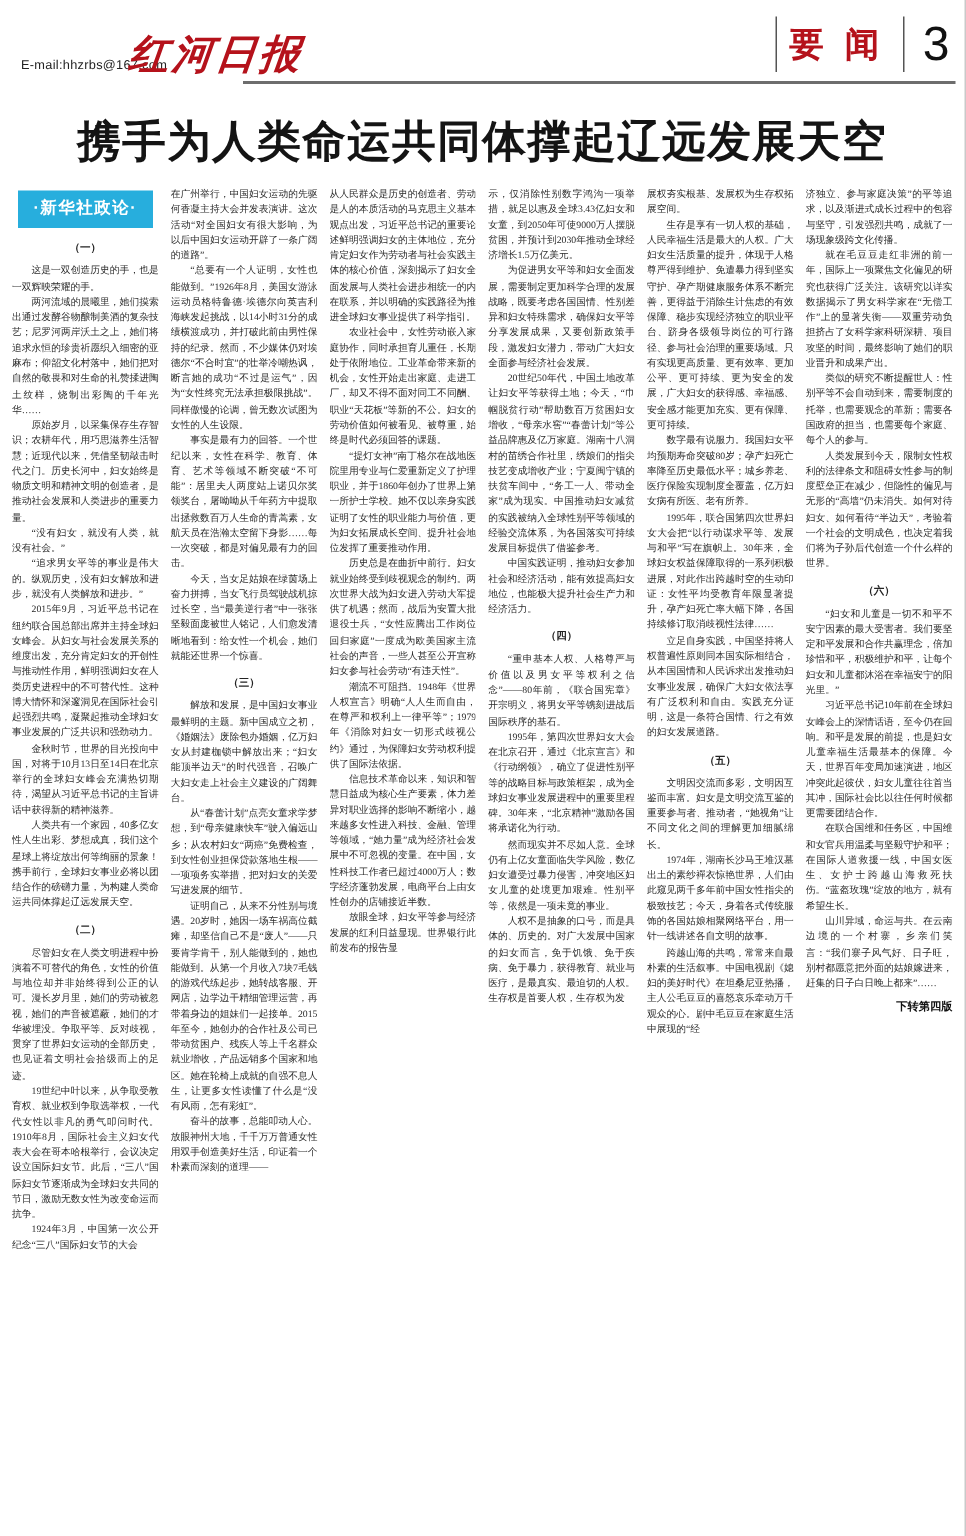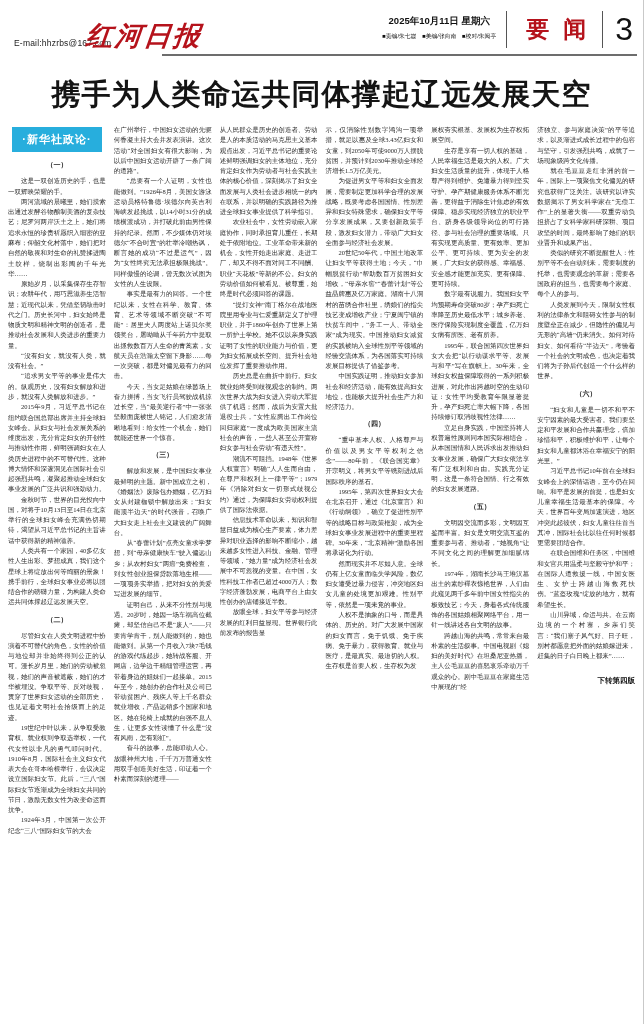--- a/index.html
+++ b/index.html
@@ -12,54 +12,50 @@
   .hdr{position:relative;height:62px;}
   .email{position:absolute;left:14px;top:38px;font-size:8.5px;color:#222;
     font-family:"Liberation Sans",sans-serif;letter-spacing:.2px;}
   .logo{position:absolute;left:86px;top:18px;font-size:27px;font-weight:bold;font-style:italic;
     color:#b5121b;letter-spacing:2px;transform:skewX(-6deg);}
   .hrule{position:absolute;left:162px;right:6px;top:54px;height:2px;background:#6d6d6d;}
   .hdr-right{position:absolute;top:11px;right:6px;display:flex;align-items:stretch;}
   .meta{text-align:center;padding:4px 10px 2px 0;}
   .date{font-size:9.5px;font-weight:bold;color:#111;font-family:"Liberation Sans",sans-serif;}
   .credits{font-size:5.8px;color:#111;margin-top:4px;font-family:"Liberation Sans",sans-serif;}
-  .section-box{display:flex;align-items:center;border-left:1.5px solid #555;padding:0 2px 0 19px;justify-content:center;}
+  .section-box{display:flex;align-items:center;border-left:1.5px solid #555;padding:0 2px 0 8px;justify-content:center;}
   .section-box span{color:#b5121b;font-size:23px;font-weight:bold;letter-spacing:14px;}
   .pagenum{display:flex;align-items:center;border-left:1.5px solid #555;padding:0 4px 0 12px;
     font-size:32px;color:#111;font-family:"Liberation Sans",sans-serif;}
   
   .headline{margin:13px 6px 0;text-align:center;font-size:29px;font-weight:bold;color:#141414;
     letter-spacing:1px;font-family:"Liberation Sans",sans-serif;white-space:nowrap;}
   .subtitle{margin-top:6px;text-align:center;font-size:12.5px;font-weight:600;color:#2a2a2a;
     font-family:"Liberation Sans",sans-serif;}
   
   .cols{display:flex;gap:8px;margin:10px 8px 0;height:868px;overflow:hidden;}
   .col{flex:1 1 0;overflow:hidden;text-align:justify;font-size:6.5px;line-height:1.58;color:#2b2b2b;}
   .badge{background:#27aedd;color:#fff;text-align:center;font-family:"Liberation Sans",sans-serif;
     font-weight:bold;font-size:11px;letter-spacing:1px;padding:4px 0;margin:2px 4px 8px;}
   .sec{text-align:center;font-weight:bold;font-size:7px;margin:7px 0 5px;color:#222;}
   .para{margin:0;text-indent:2em;}
   .para.noind{text-indent:0;}
-  .cont{text-align:right;font-weight:bold;font-size:7.5px;margin-top:14px;color:#111;
+  .cont{text-align:right;font-weight:bold;font-size:7.5px;margin-top:4px;color:#111;
     font-family:"Liberation Sans",sans-serif;}
 </style>
 </head>
 <body>
 
 <div class="sheet">
 
   <div class="hdr">
     <span class="email">E-mail:hhzrbs@167.com</span>
     <span class="logo">红河日报</span>
     <div class="hrule"></div>
     <div class="hdr-right">
-      <div class="meta">
-        <div class="date">2025年10月11日 星期六</div>
-        <div class="credits">■责编/朱七霞　■美编/张向南　■校对/朱阅亭</div>
-      </div>
       <div class="section-box">
         <span>要闻</span>
       </div>
       <div class="pagenum">3</div>
     </div>
   </div>
 
   <div class="headline">携手为人类命运共同体撑起辽远发展天空</div>
 
   <div class="cols" id="columns">

